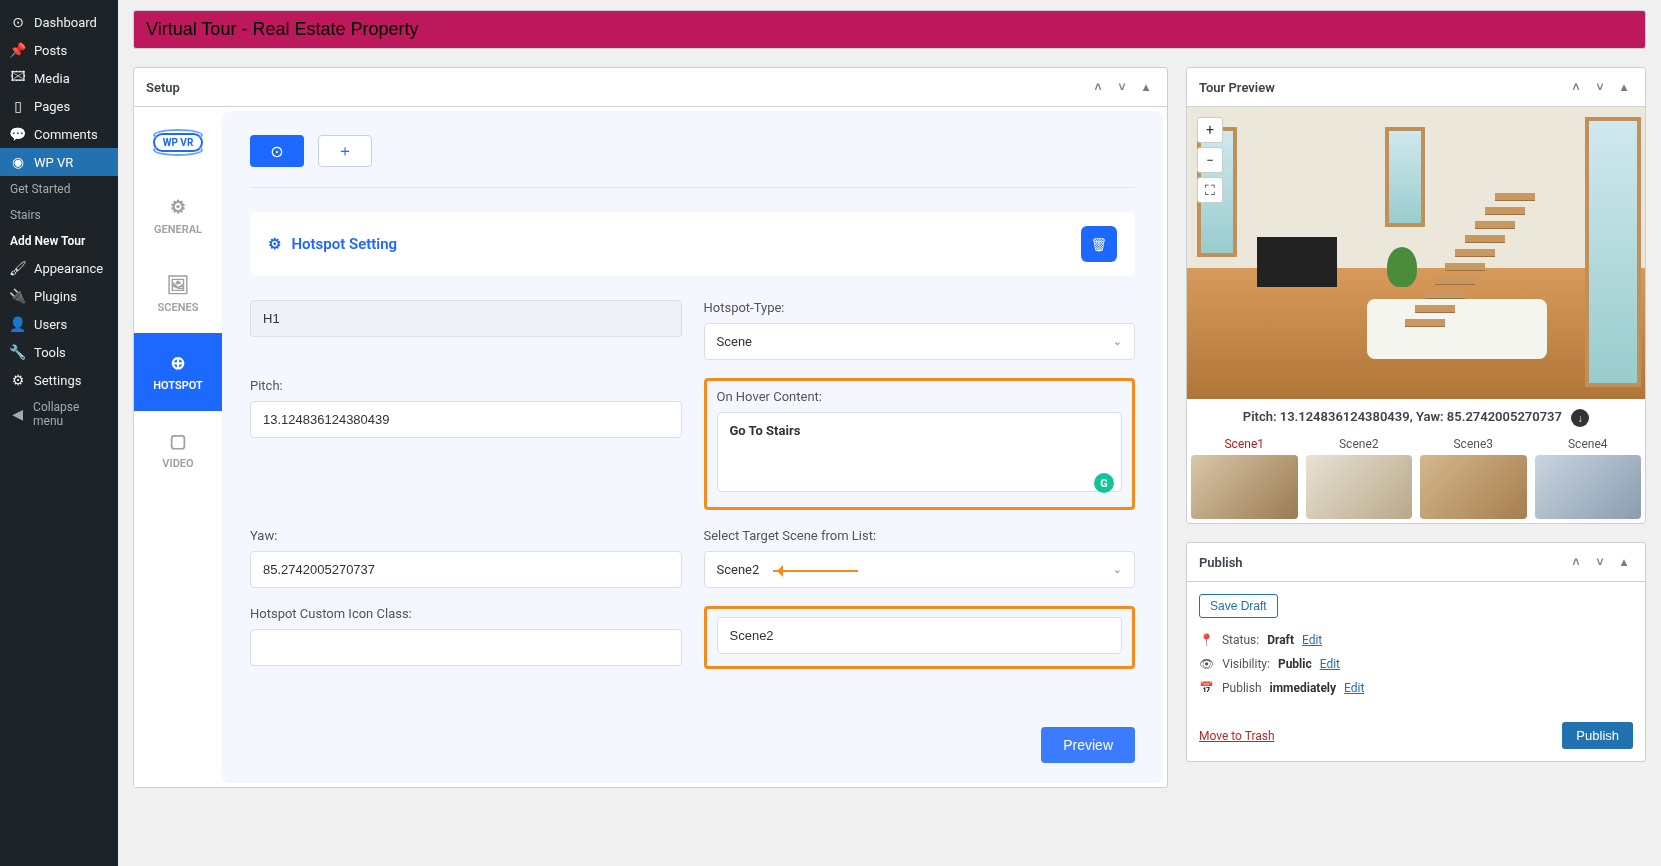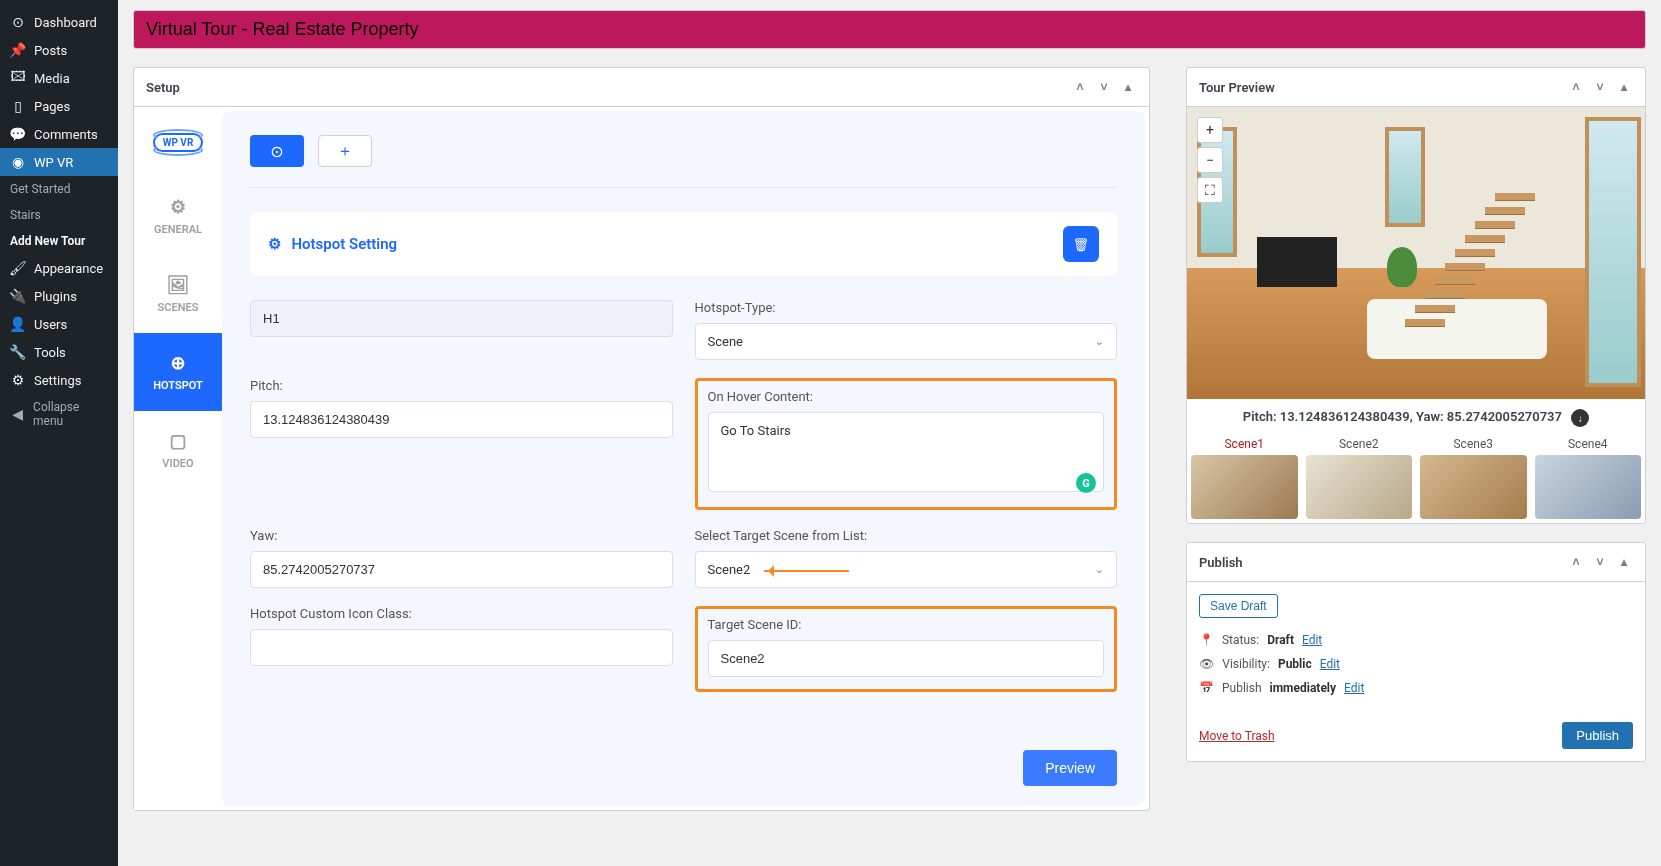--- a/index.html
+++ b/index.html
@@ -13,21 +13,21 @@
 .sidebar-item.active::after { content: ""; position: absolute; right: -8px; top: 50%; transform: translateY(-50%); border: 8px solid transparent; border-right-color: #f0f0f1; }
 .sidebar-sub { padding: 6px 10px; font-size: 12px; color: #a7aaad; cursor: pointer; }
 .sidebar-sub.current { color: #fff; font-weight: 600; }
 .sidebar-icon { width: 16px; height: 16px; display: inline-flex; align-items: center; justify-content: center; font-size: 14px; }
 .collapse-item { color: #a7aaad; font-size: 12px; }
 
 
 .main { flex: 1; padding: 10px 15px; }
 .title-input { width: 100%; padding: 8px 12px; font-size: 18px; border: 1px solid #ccd0d4; background: #be185d; border-radius: 3px; margin-bottom: 18px; }
 
-.cols { display: flex; gap: 36px; align-items: flex-start; }
+.cols { display: flex; gap: 18px; align-items: flex-start; }
 .col-left { flex: 1; }
 .col-right { width: 460px; flex-shrink: 0; }
 
 .postbox { background: #fff; border: 1px solid #ccd0d4; border-radius: 3px; margin-bottom: 18px; }
 .postbox-header { display: flex; align-items: center; justify-content: space-between; padding: 10px 12px; border-bottom: 1px solid #ccd0d4; font-weight: 600; font-size: 13px; }
 .postbox-actions { display: flex; gap: 6px; }
 .postbox-actions span { width: 18px; height: 18px; display: inline-flex; align-items: center; justify-content: center; color: #787c82; cursor: pointer; font-size: 12px; }
 .postbox-body { padding: 0; }
 
 
@@ -49,21 +49,21 @@
 .tab-btn.outline { background: #fff; border: 1px solid #c3d1ea; color: #1d68ff; }
 
 .hotspot-header { background: #fff; border-radius: 6px; padding: 14px 18px; display: flex; align-items: center; justify-content: space-between; margin-bottom: 24px; }
 .hotspot-title { display: flex; align-items: center; gap: 10px; color: #1d68ff; font-weight: 600; font-size: 15px; }
 .trash-btn { width: 36px; height: 36px; background: #1d68ff; color: #fff; border-radius: 6px; display: inline-flex; align-items: center; justify-content: center; cursor: pointer; }
 
 .form-grid { display: grid; grid-template-columns: 1fr 1fr; gap: 18px 22px; }
 .field label { display: block; font-size: 13px; color: #555; margin-bottom: 8px; }
 .field input, .field textarea, .field .select { width: 100%; padding: 10px 12px; border: 1px solid #d9dee8; border-radius: 4px; background: #fff; font-size: 13px; color: #333; }
 .field input[readonly] { background: #eef1f7; }
-.field textarea { height: 80px; resize: none; font-family: inherit; }
+.field textarea { height: 80px; resize: none; font-family: inherit; font-weight: bold; }
 .select { display: flex; align-items: center; justify-content: space-between; cursor: pointer; }
 .chevron { color: #888; font-size: 11px; }
 .highlight { border: 3px solid #f58a1f; border-radius: 4px; padding: 8px 10px 12px; }
 .highlight label { margin-top: 0; }
 .grammarly { position: absolute; right: 18px; bottom: 14px; width: 20px; height: 20px; background: #15c39a; border-radius: 50%; display: flex; align-items: center; justify-content: center; color: #fff; font-size: 11px; font-weight: 700; }
 .hover-wrap { position: relative; }
 .arrow-left { display: inline-block; width: 85px; height: 2px; background: #f58a1f; position: relative; margin-left: 14px; vertical-align: middle; }
 .arrow-left::before { content: ""; position: absolute; left: -2px; top: -5px; border: 6px solid transparent; border-right-color: #f58a1f; }
 
 .preview-btn-row { display: flex; justify-content: flex-end; margin-top: 40px; padding-top: 18px; }
@@ -248,21 +248,20 @@
                       <span><span>Scene2</span><span class="arrow-left"></span></span>
                       <span class="chevron">⌄</span>
                     </div>
                   </div>
 
                   <div class="field">
                     <label>Hotspot Custom Icon Class:</label>
                     <input value="" style="">
                   </div>
                   <div class="field highlight">
-                    <label>Target Scene ID:</label>
                     <input value="Scene2" style="">
                   </div>
                 </div>
 
                 <div class="preview-btn-row">
                   <button class="preview-btn">Preview</button>
                 </div>
               </div>
             </div>
           </div>

